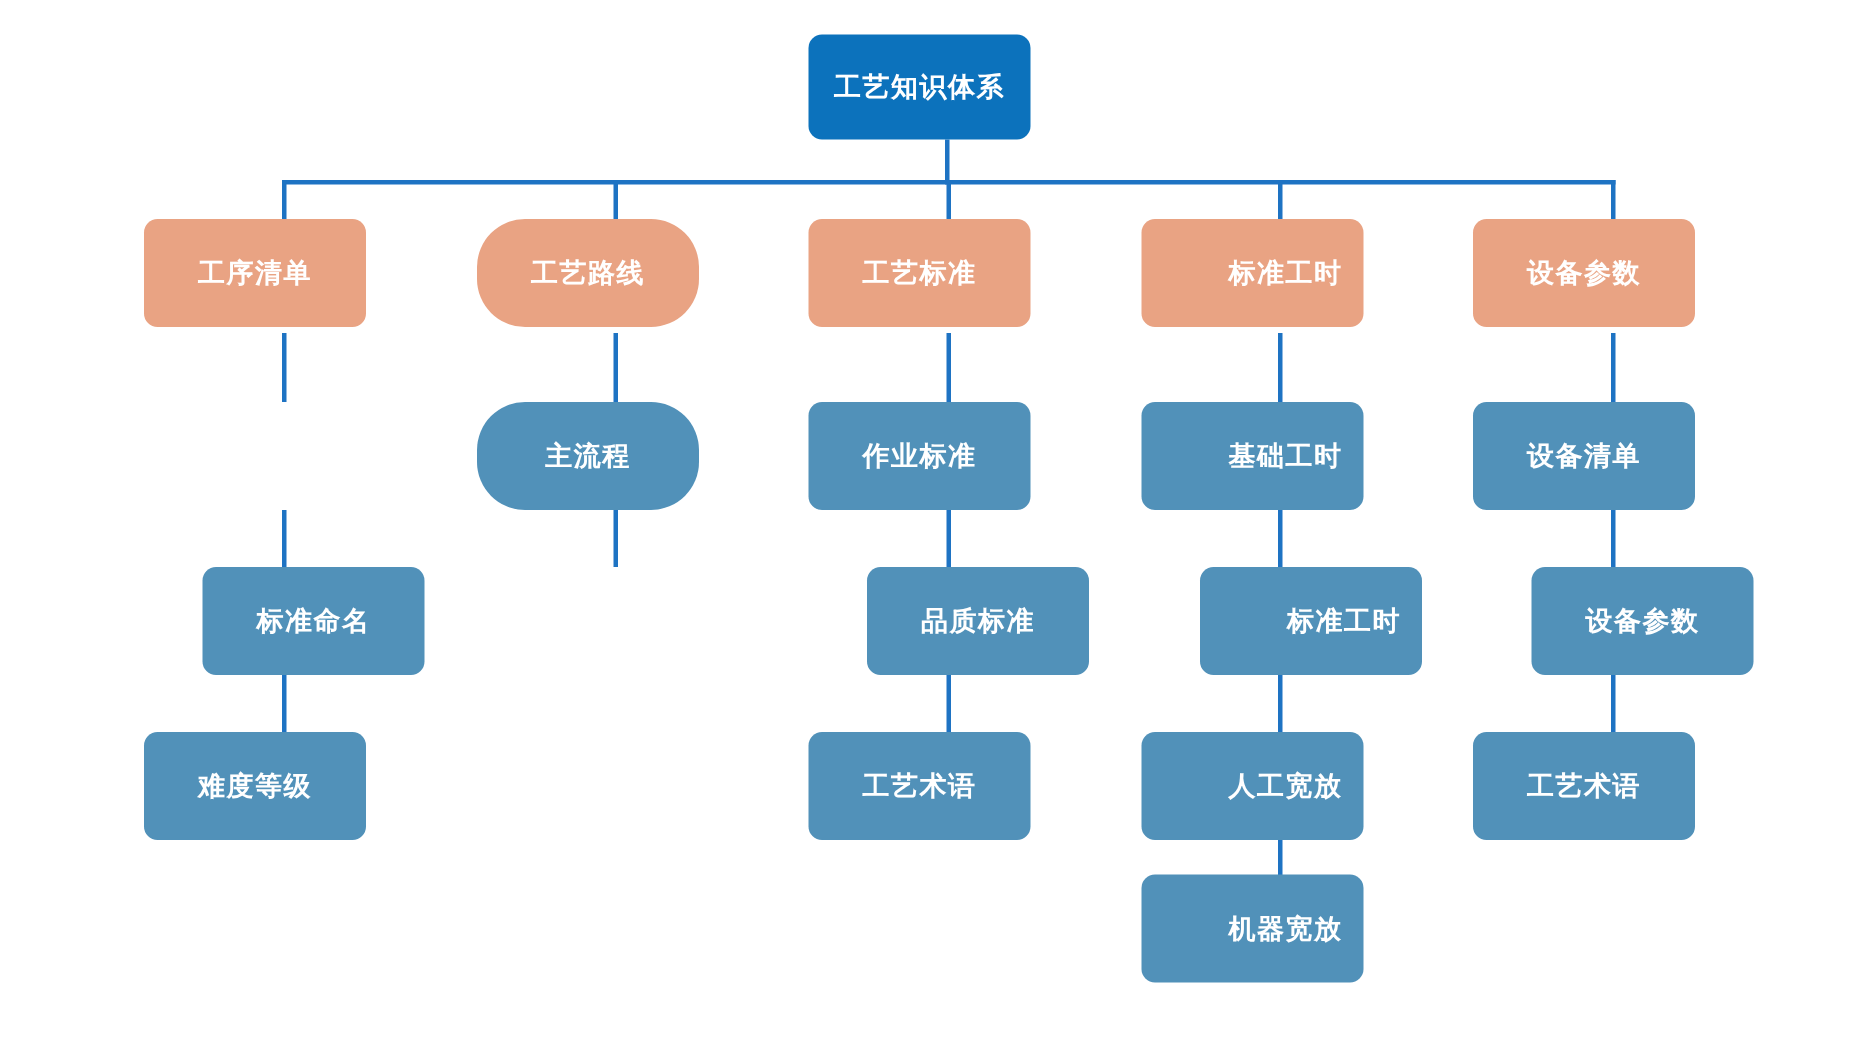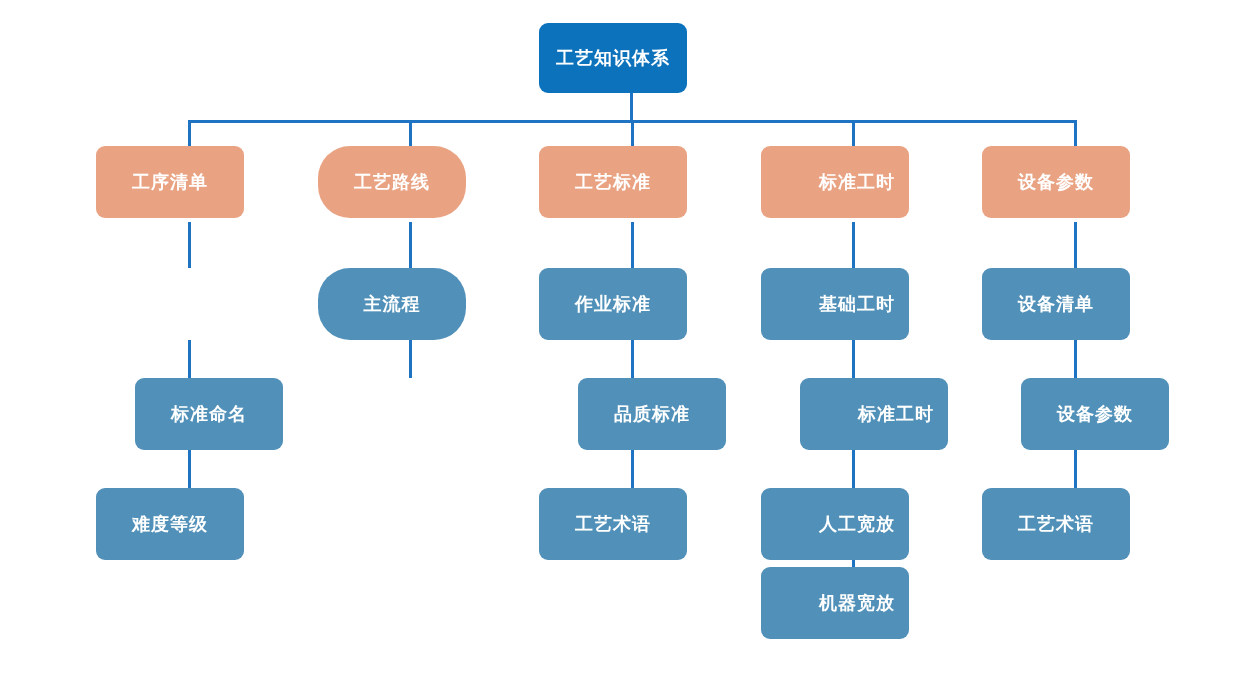--- a/index.html
+++ b/index.html
@@ -45,21 +45,21 @@
   .c0 { left: 96px; }
   .c1 { left: 318px; border-radius: 32px; }
   .c2 { left: 539px; }
   .c3 { left: 761px; padding-left: 44px; }
   .c4 { left: 982px; }
 
   
   .r0 { top: 268px; }
   .r1 { top: 378px; margin-left: 39px; }
   .r2 { top: 488px; }
-  .r3 { top: 567px; }
+  .r3 { top: 583px; }
 
   .line {
     position: absolute;
     background: var(--connector);
   }
   .v { width: 3px; }
   .h { height: 3px; }
 
   
   .stem { left: 630px; top: 93px; height: 30px; }

